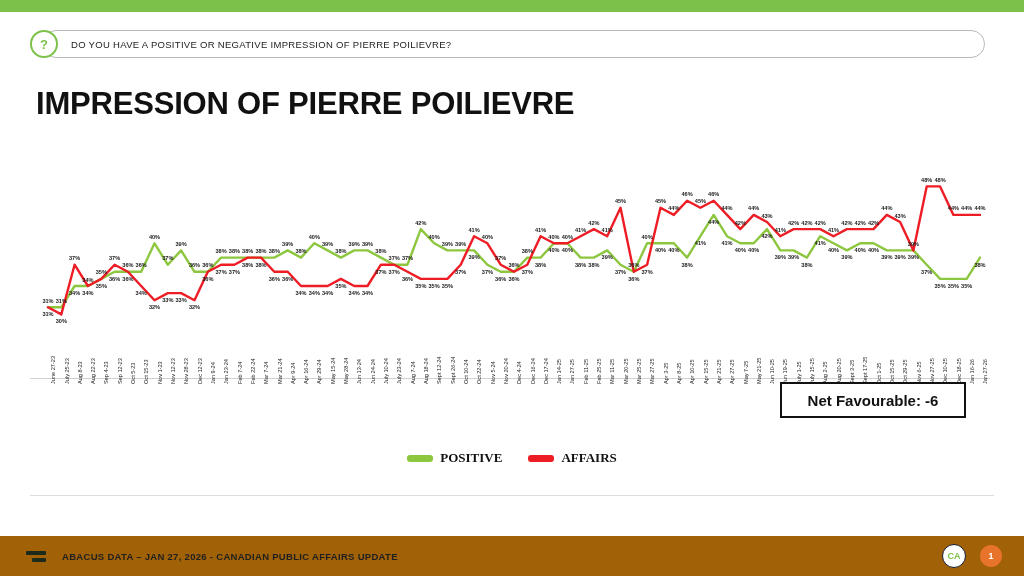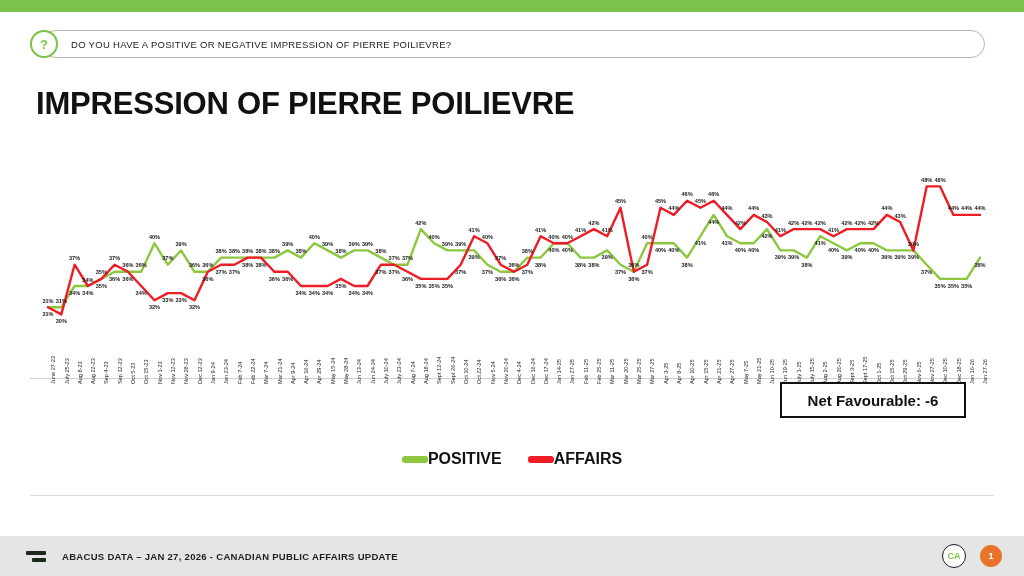--- a/index.html
+++ b/index.html
@@ -140,23 +140,25 @@
     top: 450px;
     width: 1024px;
     display: flex;
     justify-content: center;
     align-items: center;
     gap: 26px;
   }
   .legend-item {
     display: flex;
     align-items: center;
-    font-size: 16px;
+    gap: 7px;
+    font-size: 13px;
     font-weight: bold;
     color: #111111;
+    font-family: Liberation Serif, serif;
   }
   .legend-swatch {
     width: 26px;
     height: 7px;
     border-radius: 3px;
   }
   .sep {
     position: absolute;
     left: 30px;
     top: 495px;
@@ -164,21 +166,21 @@
     height: 1px;
     background: #dddddd;
   }
   
   .footer {
     position: absolute;
     left: 0;
     bottom: 0;
     width: 1024px;
     height: 40px;
-    background: #e5e5e5;
+    background: #a16207;
     display: flex;
     align-items: center;
   }
   .footer-logo {
     width: 26px;
     height: 20px;
     margin-left: 26px;
     display: flex;
     flex-direction: column;
     justify-content: center;

